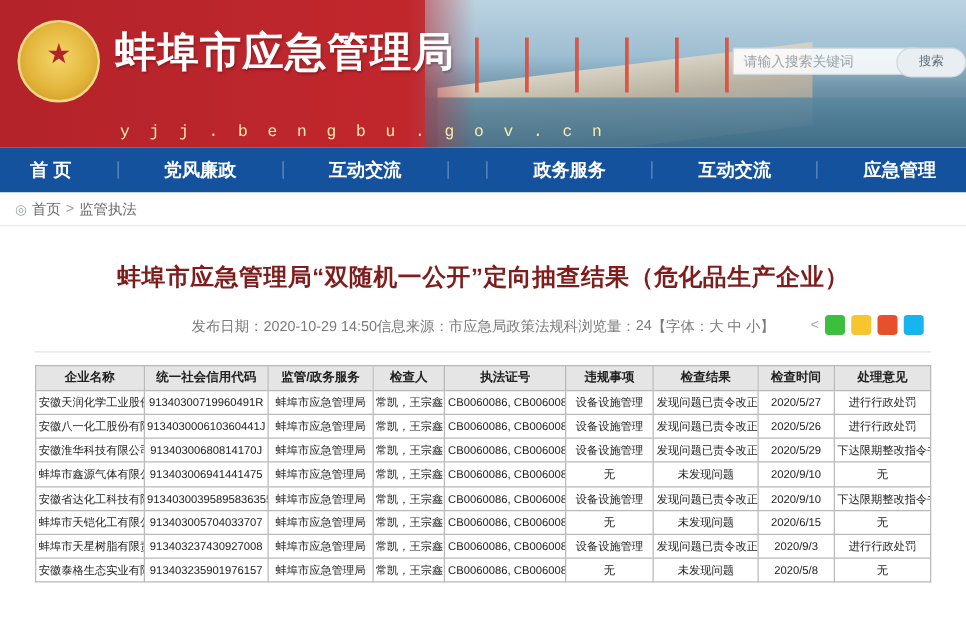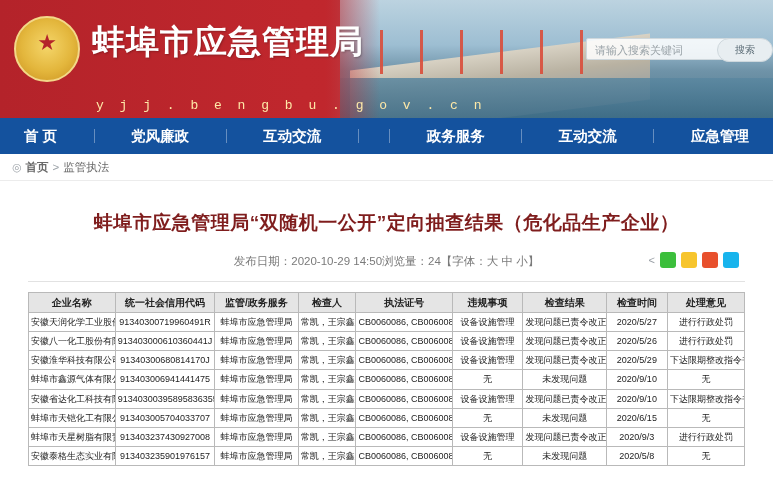--- a/index.html
+++ b/index.html
@@ -182,21 +182,21 @@
     font-size: 11.5px;
     color: #6a6a6a;
     border-bottom: 1px solid #ececec;
     background: #fff;
   }
   .crumb .pin {
     color: #9aa0a6;
     margin-right: 4px;
     font-size: 11px;
   }
-  .crumb a { color: #6a6a6a; text-decoration: none; font-weight: bold; }
+  .crumb a { color: #6a6a6a; text-decoration: none; }
   .crumb .sep { margin: 0 4px; color: #9aa0a6; }
 
   
   .article {
     padding: 14px 28px 0 28px;
   }
   .art-title {
     text-align: center;
     font-size: 19px;
     font-weight: bold;
@@ -314,20 +314,21 @@
     <a href="#">首页</a>
     <span class="sep">&gt;</span>
     <span>监管执法</span>
   </div>
 
   <div class="article">
     <div class="art-title">蚌埠市应急管理局“双随机一公开”定向抽查结果（危化品生产企业）</div>
 
     <div class="meta-row">
       <span>发布日期：2020-10-29 14:50</span>
+      <span>信息来源：市应急局政策法规科</span>
       <span>浏览量：</span>
       <span>24</span>
       <span class="meta-font">【字体：大 中 小】</span>
       <span class="share">
         <span class="sh-label">&lt;</span>
         <span class="sicon wx"></span>
         <span class="sicon qz"></span>
         <span class="sicon wb"></span>
         <span class="sicon qq"></span>
       </span>

